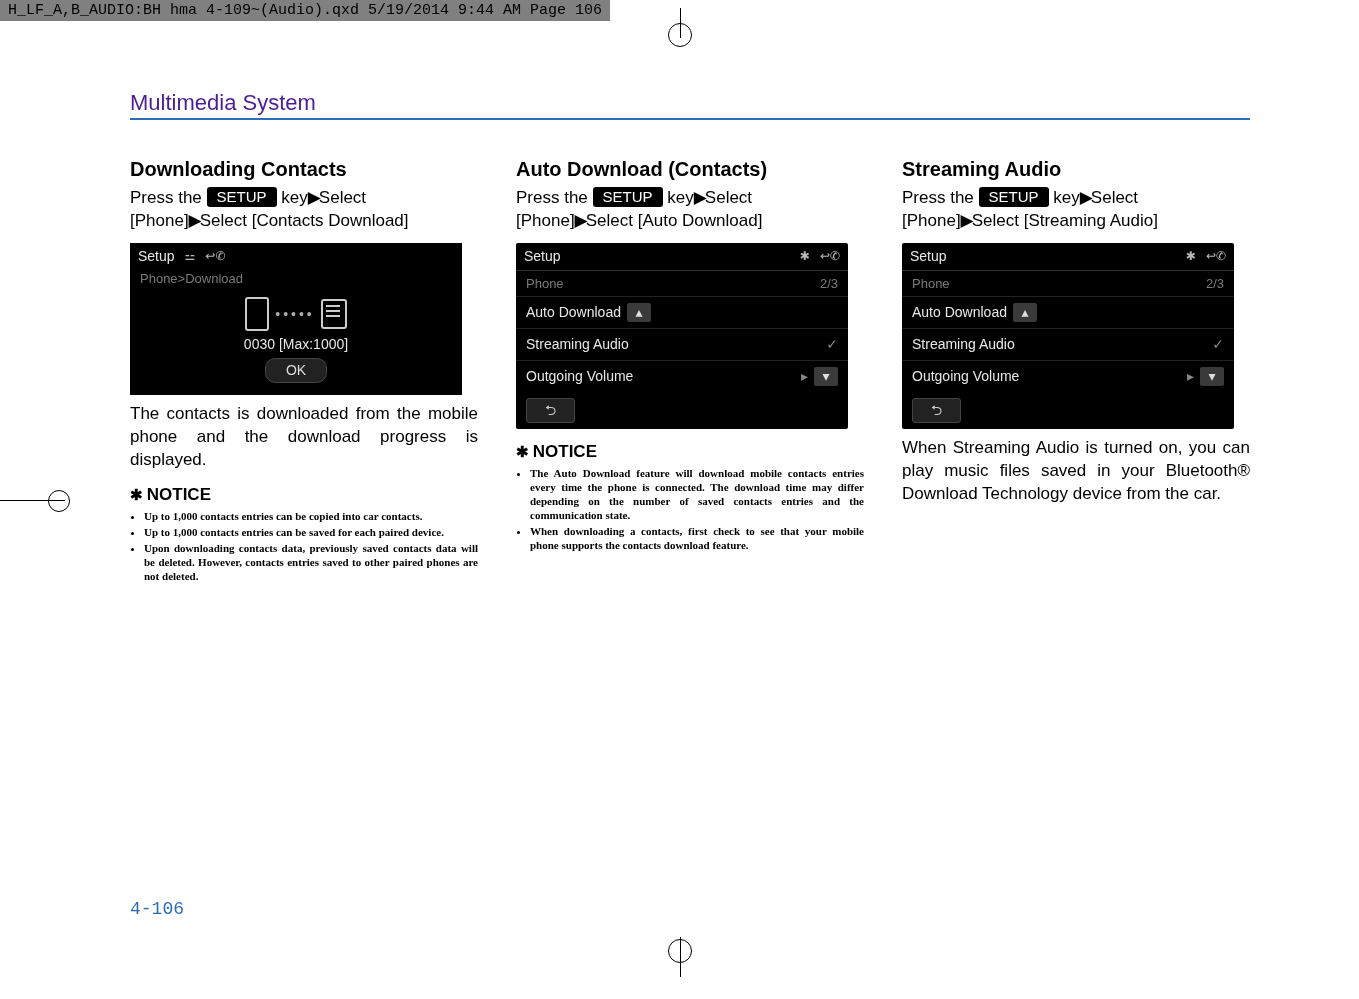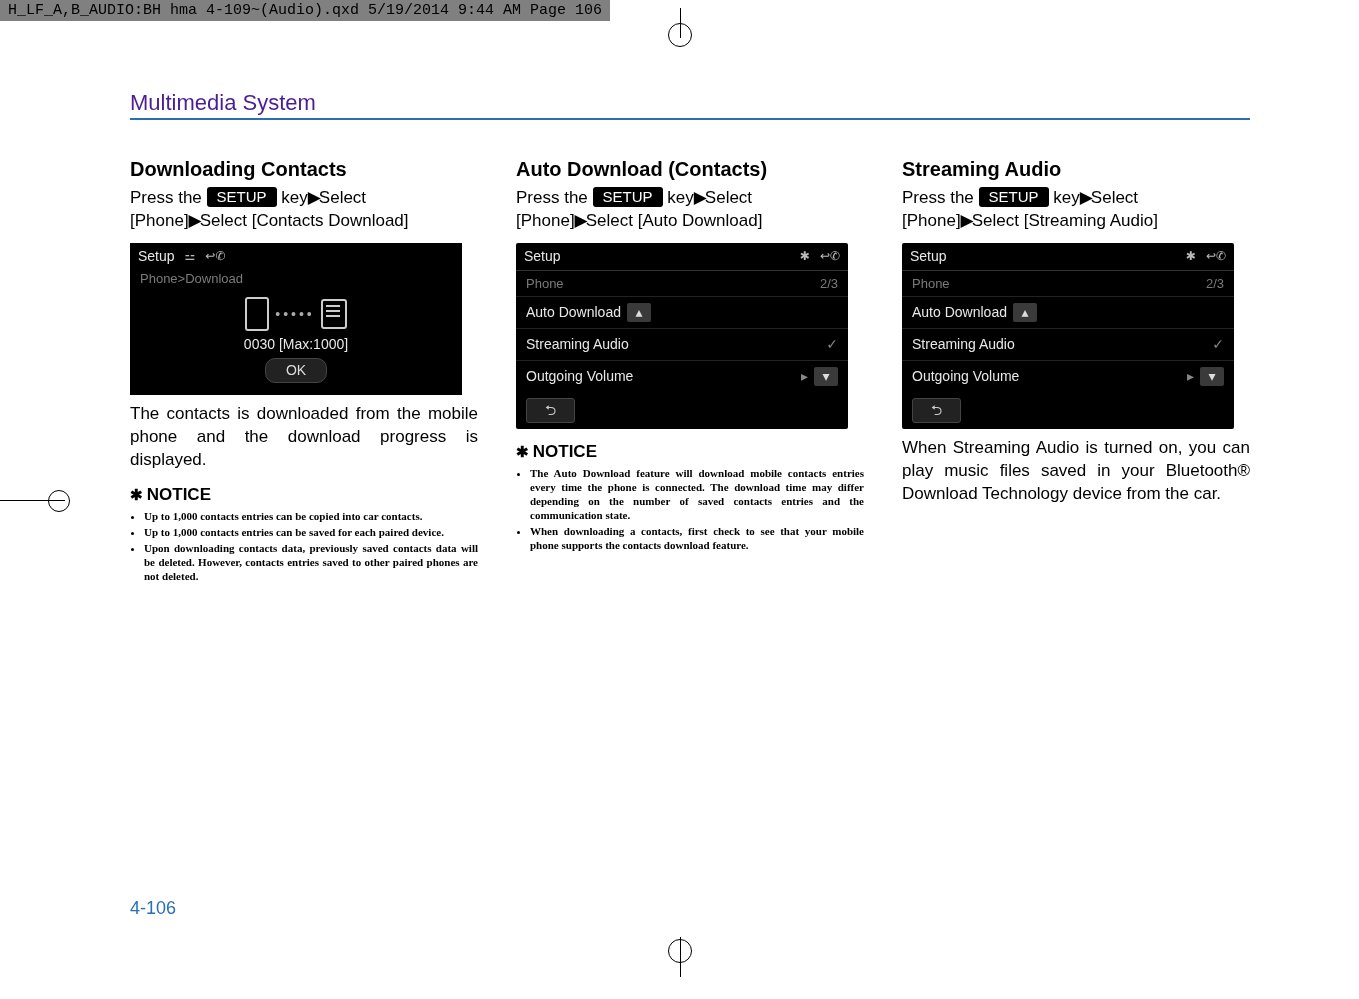--- a/index.html
+++ b/index.html
@@ -38,21 +38,21 @@
 .dl-ph{width:20px;height:30px;border:2px solid #ccc;border-radius:3px}
 .dl-dots{letter-spacing:3px;color:#aaa}
 .dl-list{width:22px;height:26px;border:2px solid #ccc;border-radius:3px;position:relative}
 .dl-list::before{content:"";position:absolute;left:3px;top:4px;width:14px;height:2px;background:#ccc;box-shadow:0 5px 0 #ccc,0 10px 0 #ccc}
 .dl-ok{background:#222;border:1px solid #444;display:inline-block;padding:2px 20px;margin:4px 0 8px;border-radius:10px;color:#ddd}
 .notice{font-weight:bold;font-size:17px;margin-top:12px}
 .notice::before{content:"✱ ";font-size:15px}
 ul.b{margin:2px 0 0 0;padding-left:14px;font-family:Georgia,"Times New Roman",serif;font-size:11px;line-height:1.28}
 ul.b li{margin-bottom:2px;text-align:justify;font-weight:bold}
 p.after{margin:6px 0 0 0;text-align:justify}
-.pagenum{position:absolute;left:130px;bottom:80px;font-size:18px;color:#2a6fb5;font-family:Liberation Sans, sans-serif}
+.pagenum{position:absolute;left:130px;bottom:80px;font-size:18px;color:#2a6fb5;font-family:Liberation Mono, monospace}
 .tri{letter-spacing:-2px}
 </style>
 </head>
 <body>
 
 <div class="print-header">H_LF_A,B_AUDIO:BH hma 4-109~(Audio).qxd  5/19/2014  9:44 AM  Page 106</div>
 <div class="crop-marks"></div>
 <div class="crop-left"></div>
 <div class="crop-bottom"></div>
 

